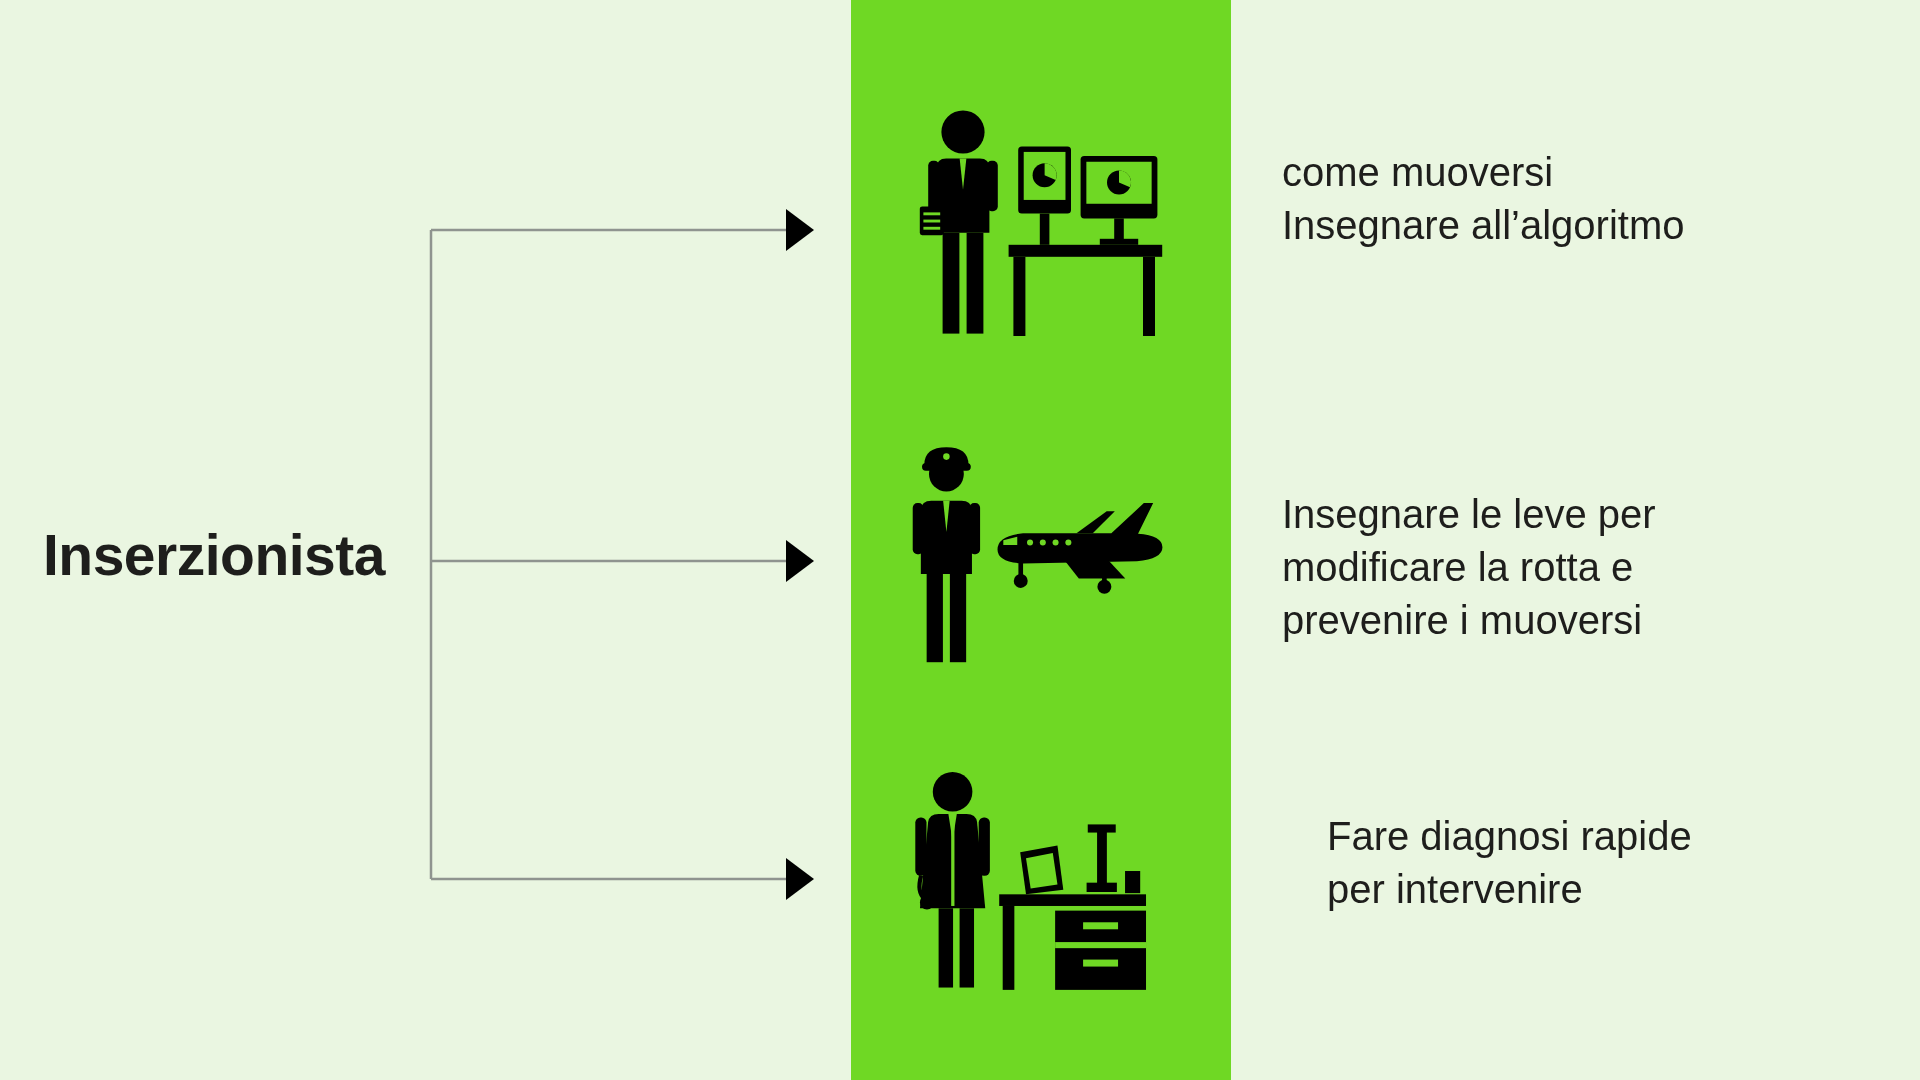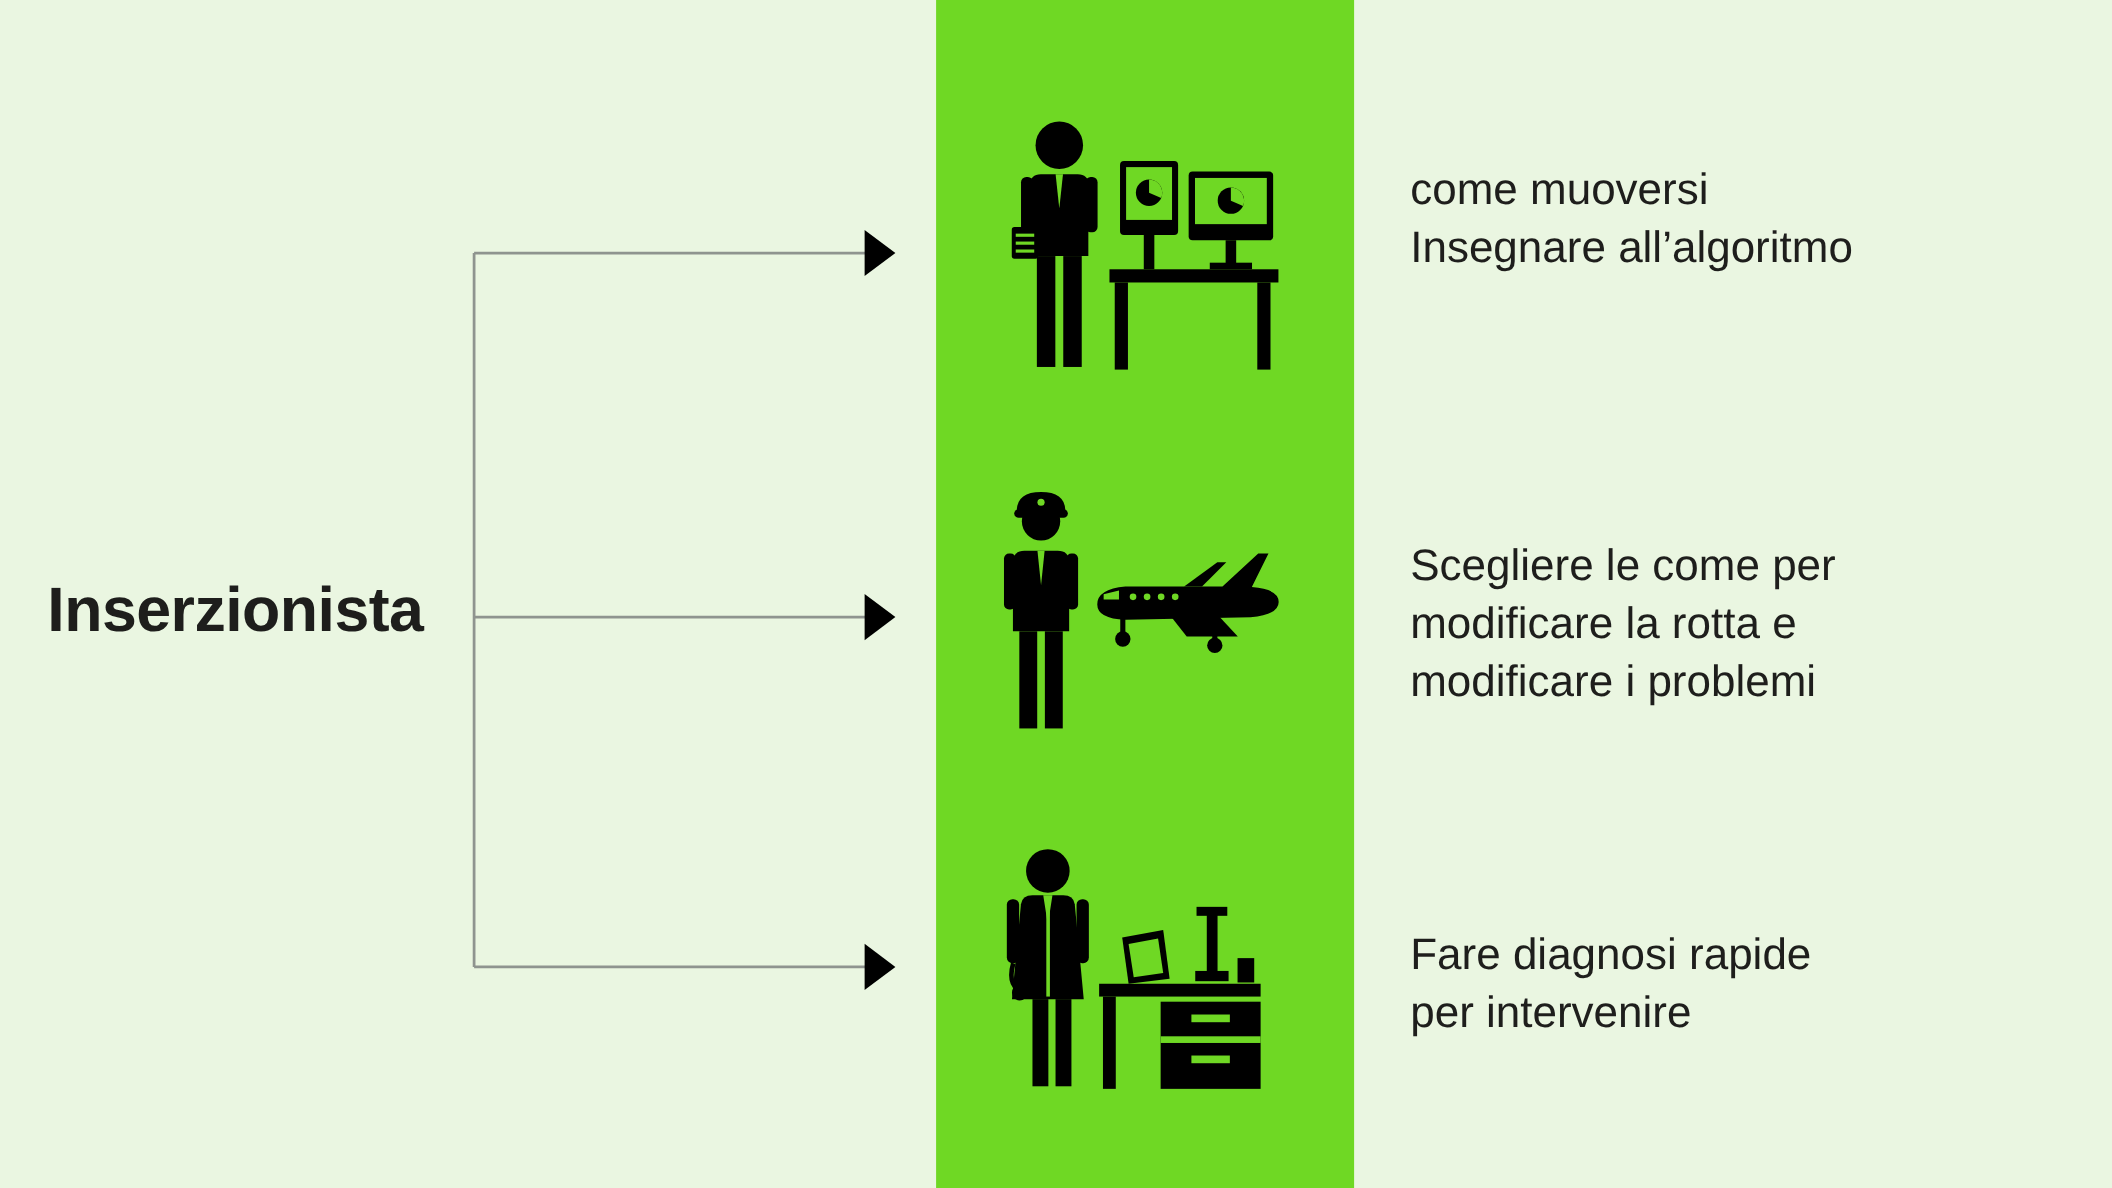--- a/index.html
+++ b/index.html
@@ -25,21 +25,21 @@
     text-align:right;
   }
   .connector{position:absolute;left:0;top:0;width:1920px;height:1080px;pointer-events:none;}
   .label{
     position:absolute;left:1282px;
     font-size:40px;line-height:53px;font-weight:500;color:var(--text);
     white-space:nowrap;
   }
   .label-row1{top:146px;}
   .label-row2{top:488px;}
-  .label-row3{top:842px;}
+  .label-row3{top:810px;margin-left:45px;}
   .icon{position:absolute;color:var(--ink);}
   .icon svg{display:block;width:100%;height:100%;}
   .icon-row1{left:903px;top:106px;width:264px;height:244px;}
   .icon-row2{left:886px;top:436px;width:302px;height:248px;}
   .icon-row3{left:892px;top:760px;width:268px;height:250px;}
   .ink{fill:var(--ink);}
   .gap{fill:var(--band);}
   .stk{stroke:var(--ink);fill:none;}
 </style>
 </head>
@@ -149,23 +149,23 @@
       <rect class="gap" x="82" y="82" width="15" height="3"></rect>
     </svg>
   </div>
 
   <div class="label label-row1">
     <div>come muoversi</div>
     <div>Insegnare all’algoritmo</div>
   </div>
 
   <div class="label label-row2">
-    <div>Scegliere le come per</div>
+    <div>Insegnare le leve per</div>
     <div>modificare la rotta e</div>
-    <div>modificare i problemi</div>
+    <div>prevenire i muoversi</div>
   </div>
 
   <div class="label label-row3">
     <div>Fare diagnosi rapide</div>
     <div>per intervenire</div>
   </div>
 
 </div>
 
 </body></html>

